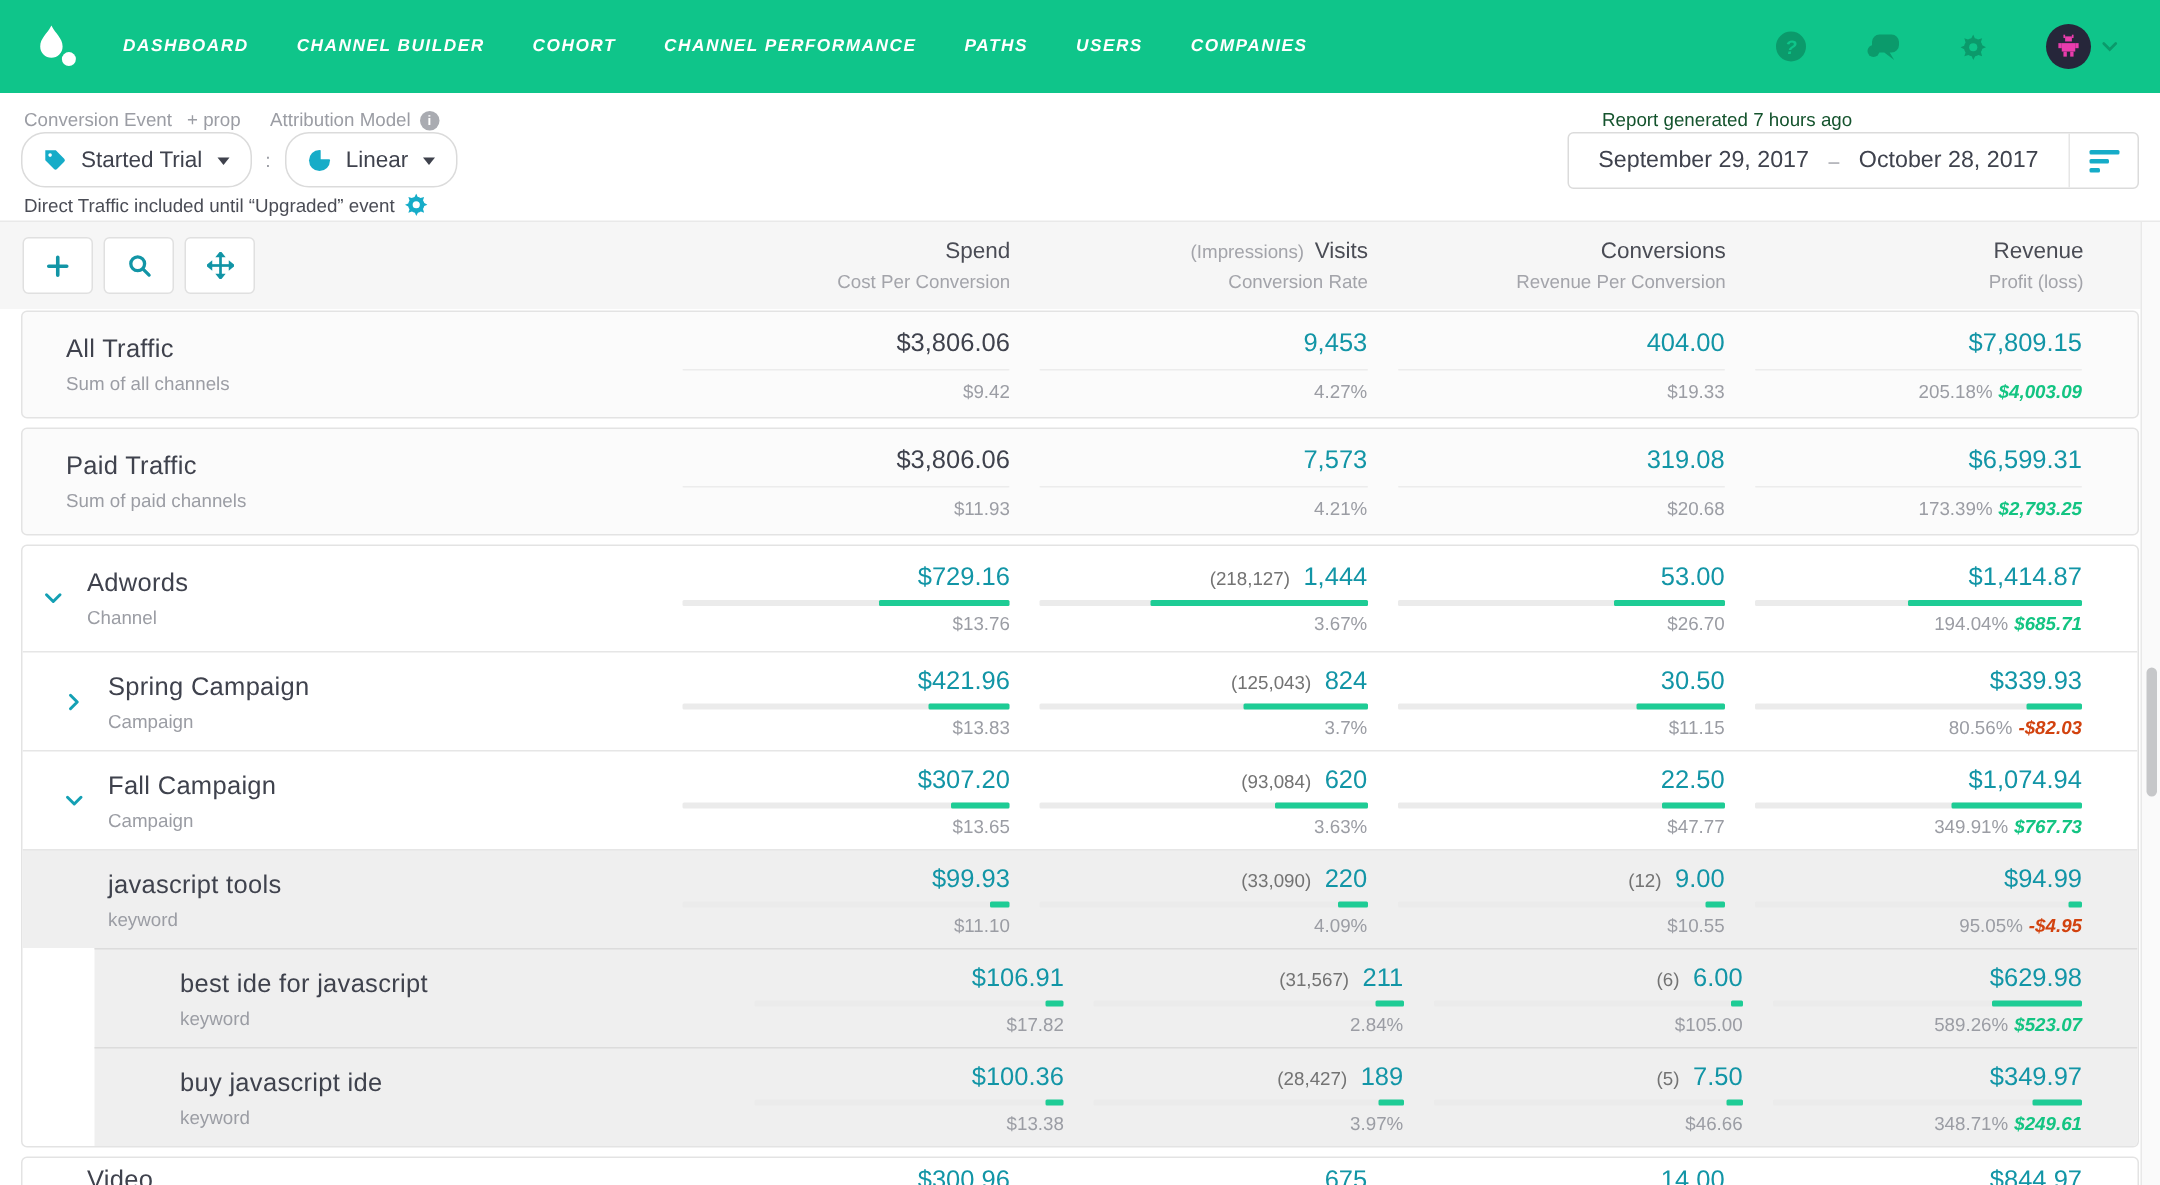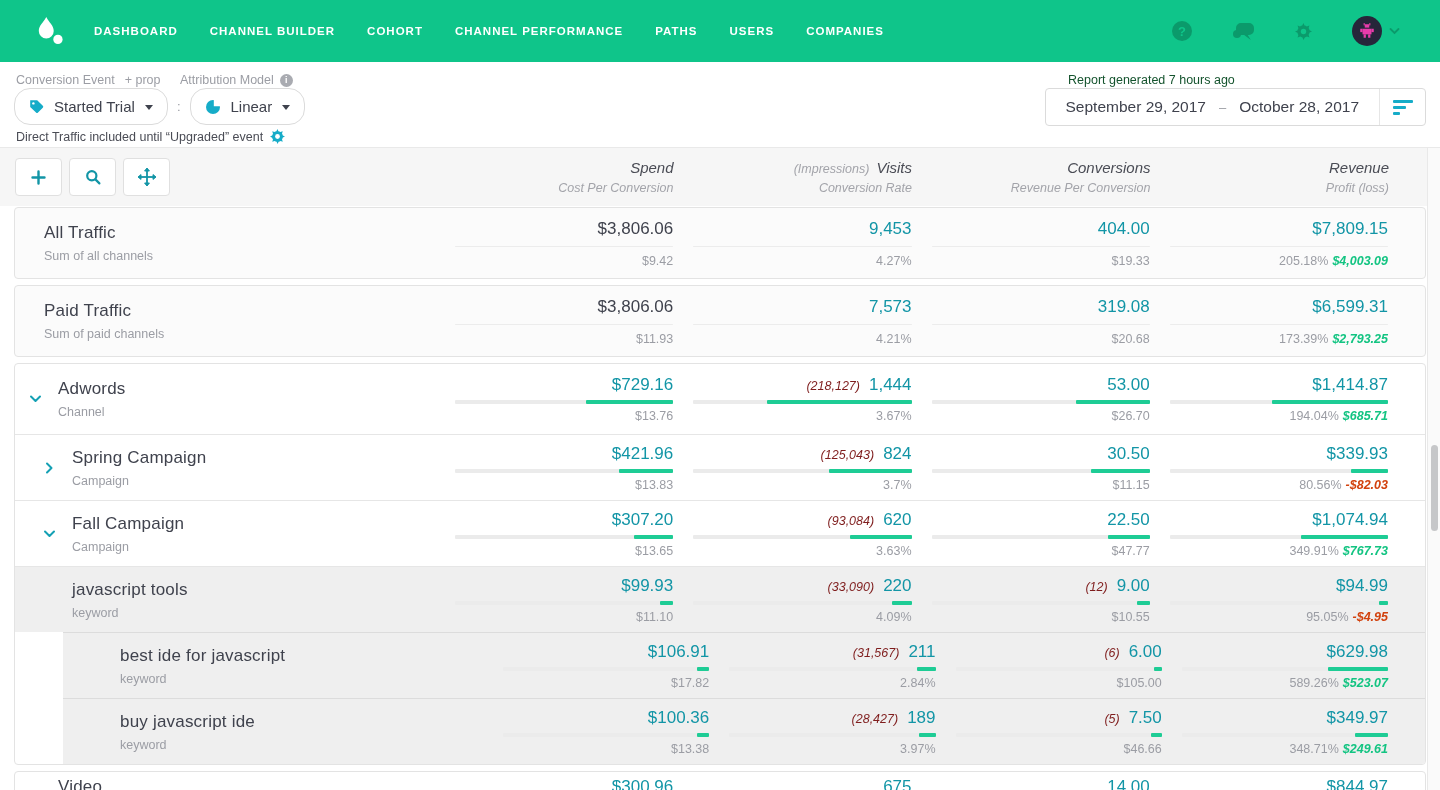--- a/index.html
+++ b/index.html
@@ -1,20 +1,20 @@
 <!DOCTYPE html>
 <html><head>
 <meta charset="utf-8">
 <style>
   * { box-sizing: border-box; margin: 0; padding: 0; }
   html,body { width:1440px; height:790px; overflow:hidden; }
   body { font-family:"Liberation Sans", sans-serif; background:#fff; position:relative; }
 
   
-  .nav { height:62px; background:#0FC58A; display:flex; align-items:center; padding:0 36px; }
+  .nav { height:62px; background:#0FC58A; display:flex; align-items:center; padding:0 24px;font-style:italic; }
   .logo { margin-right:30px; display:flex; align-items:center; }
   .nav-menu { display:flex; gap:32px; list-style:none; }
   .nav-item { color:#fff; font-size:11.5px; font-weight:700; letter-spacing:1px; cursor:pointer; white-space:nowrap; }
   .nav-right { margin-left:auto; display:flex; align-items:center; gap:40px; padding-right:4px; }
   .help-badge { width:20px; height:20px; border-radius:50%; background:#0B9A6B; color:#0FC58A; font-weight:700; font-size:13px; display:flex; align-items:center; justify-content:center; cursor:pointer; }
   .nav-ic { cursor:pointer; display:flex; align-items:center; }
   .avatar-group { display:flex; align-items:center; gap:7px; cursor:pointer; }
   .avatar { width:30px; height:30px; border-radius:50%; background:#26263A; display:flex; align-items:center; justify-content:center; overflow:hidden; }
 
   
@@ -31,21 +31,21 @@
   .freport { position:absolute; top:11px; left:1068px; font-size:12.5px; color:#14532d; }
   .datebox { position:absolute; top:26px; right:14px; display:flex; align-items:stretch; border:1px solid #DBDBDB; border-radius:4px; background:#fff; cursor:pointer; }
   .dates { display:flex; align-items:center; gap:13px; padding:9px 20px; font-size:15.5px; color:#3F424D; }
   .datesep { color:#9B9DA4; font-size:13px; }
   .dfilter { border-left:1px solid #E6E6E6; width:46px; display:flex; align-items:center; justify-content:center; }
   .fbars { display:flex; flex-direction:column; gap:3px; align-items:flex-start; }
   .fbars div { height:3px; background:#16ACC8; border-radius:1px; }
   .fb1 { width:20px; } .fb2 { width:13px; } .fb3 { width:7px; }
 
   
-  .band { height:58px; background:#F6F6F6;font-style:italic; }
+  .band { height:58px; background:#F6F6F6; }
   .band-inner { margin:0 14px; height:100%; display:grid; grid-template-columns:420px 1fr 1fr 1fr 1fr; padding:0 37px 0 1px; align-items:center; }
   .toolbtns { display:flex; gap:7px; }
   .toolbtn { width:47px; height:38px; background:#fff; border:1px solid #E0E0E0; border-radius:4px; display:flex; align-items:center; justify-content:center; cursor:pointer; }
   .hcol { text-align:right; padding-left:20px; }
   .hcol .ht { font-size:15px; color:#4A4C55; }
   .hcol .hp { font-size:12.5px; color:#A3A4AA; margin-right:7px; }
   .hcol .hs { font-size:12.5px; color:#A3A4AA; margin-top:4px; }
 
   
   .cards { }
@@ -61,21 +61,21 @@
   .card.clip .row { align-items:flex-start; padding-top:5px; }
   .titlecell { position:relative; display:flex; flex-direction:column; justify-content:center; gap:6px; height:100%; }
   .card.clip .titlecell { justify-content:flex-start; }
   .row-title { font-size:17px; color:#3F424D; letter-spacing:.2px; }
   .row-sub { font-size:12.5px; color:#9B9DA4; }
   .pl0 { padding-left:29px; } .pl1 { padding-left:43px; } .pl2 { padding-left:57px; } .pl3 { padding-left:57px; }
   .chev { position:absolute; top:50%; transform:translateY(-50%); display:flex; }
   .chev.c1 { left:14px; } .chev.c2 { left:28px; }
   .cell { padding-left:20px; display:flex; flex-direction:column; align-items:flex-end; justify-content:center; }
   .vline { display:flex; align-items:baseline; gap:9px; }
-  .vpfx { font-size:12.5px; color:#7f1d1d;font-style:italic; }
+  .vpfx { font-size:12.5px; color:#737373; }
   .val { font-size:17px; color:#1295A6; }
   .val.dark { color:#3F424D; }
   .track { width:100%; height:4px; background:#EBEBEB; margin:5px 0; position:relative; border-radius:1px; }
   .track.flat { height:1px; background:#ECECEC; margin:7px 0; }
   .fill { position:absolute; right:0; top:0; height:100%; background:#1ECC95; border-radius:1px; }
   .sub { font-size:12.5px; color:#9B9DA4; }
   .profit { font-weight:700; margin-left:4px;font-style:italic; }
   .profit.pos { color:#13C482; }
   .profit.neg { color:#D2420E; }
 

